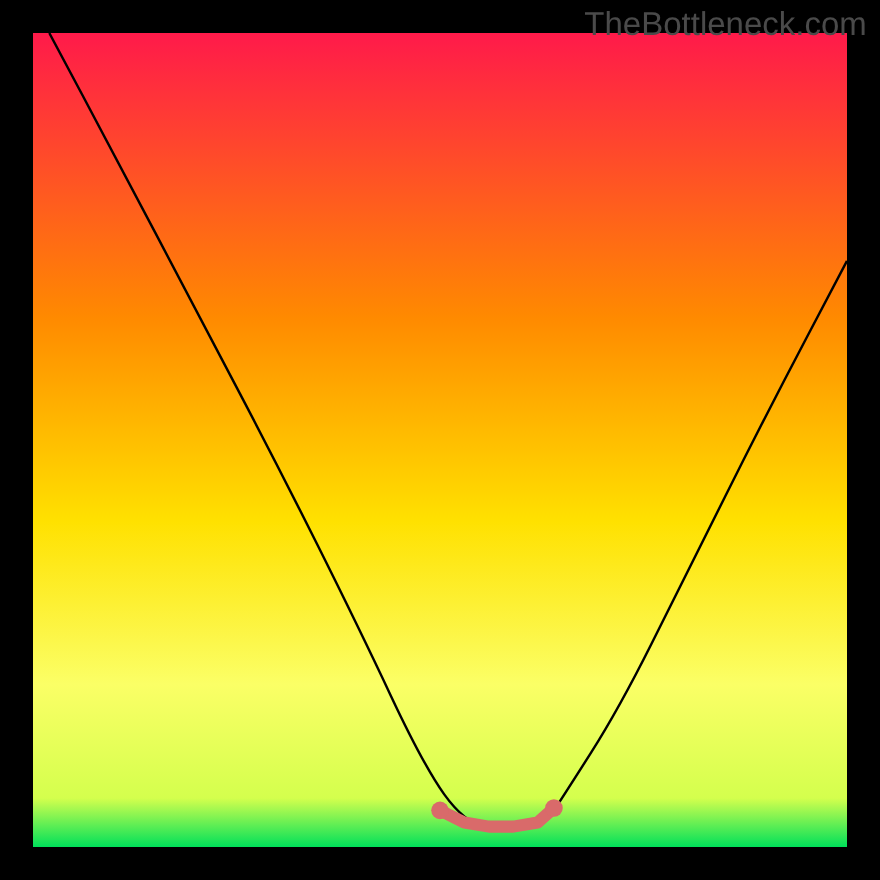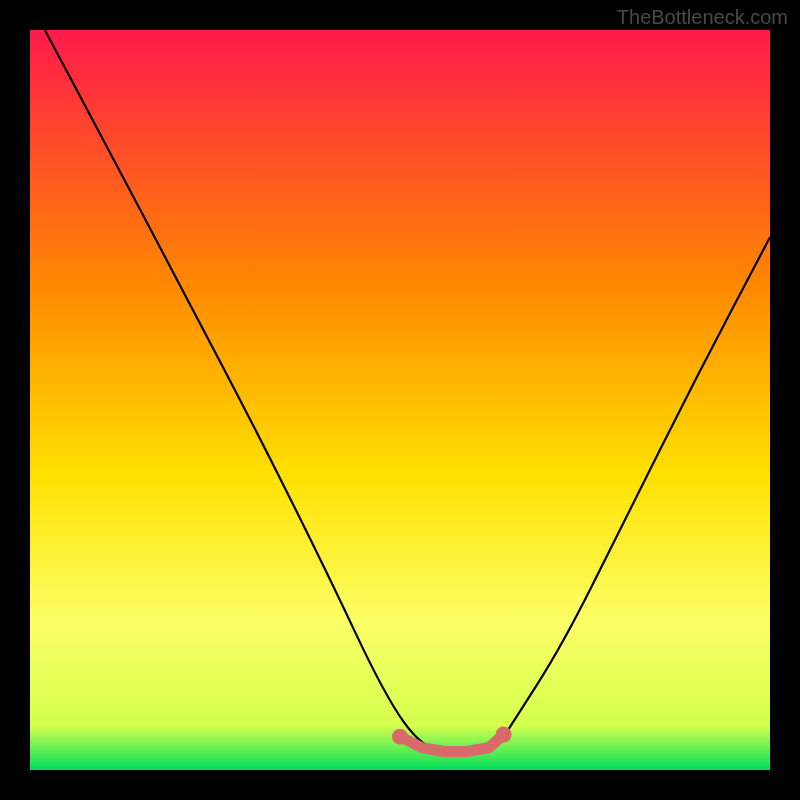--- a/index.html
+++ b/index.html
@@ -9,21 +9,21 @@
     height: 800px;
     background: #000;
     position: relative;
     font-family: Arial, Helvetica, sans-serif;
   }
   .watermark {
     position: absolute;
     top: 6px;
     right: 12px;
     color: #4a4a4a;
-    font-size: 20px;
+    font-size: 30px;
     font-weight: 500;
     z-index: 10;
   }
   .stage {
     position: absolute;
     left: 30px;
     top: 30px;
     width: 740px;
     height: 740px;
   }

